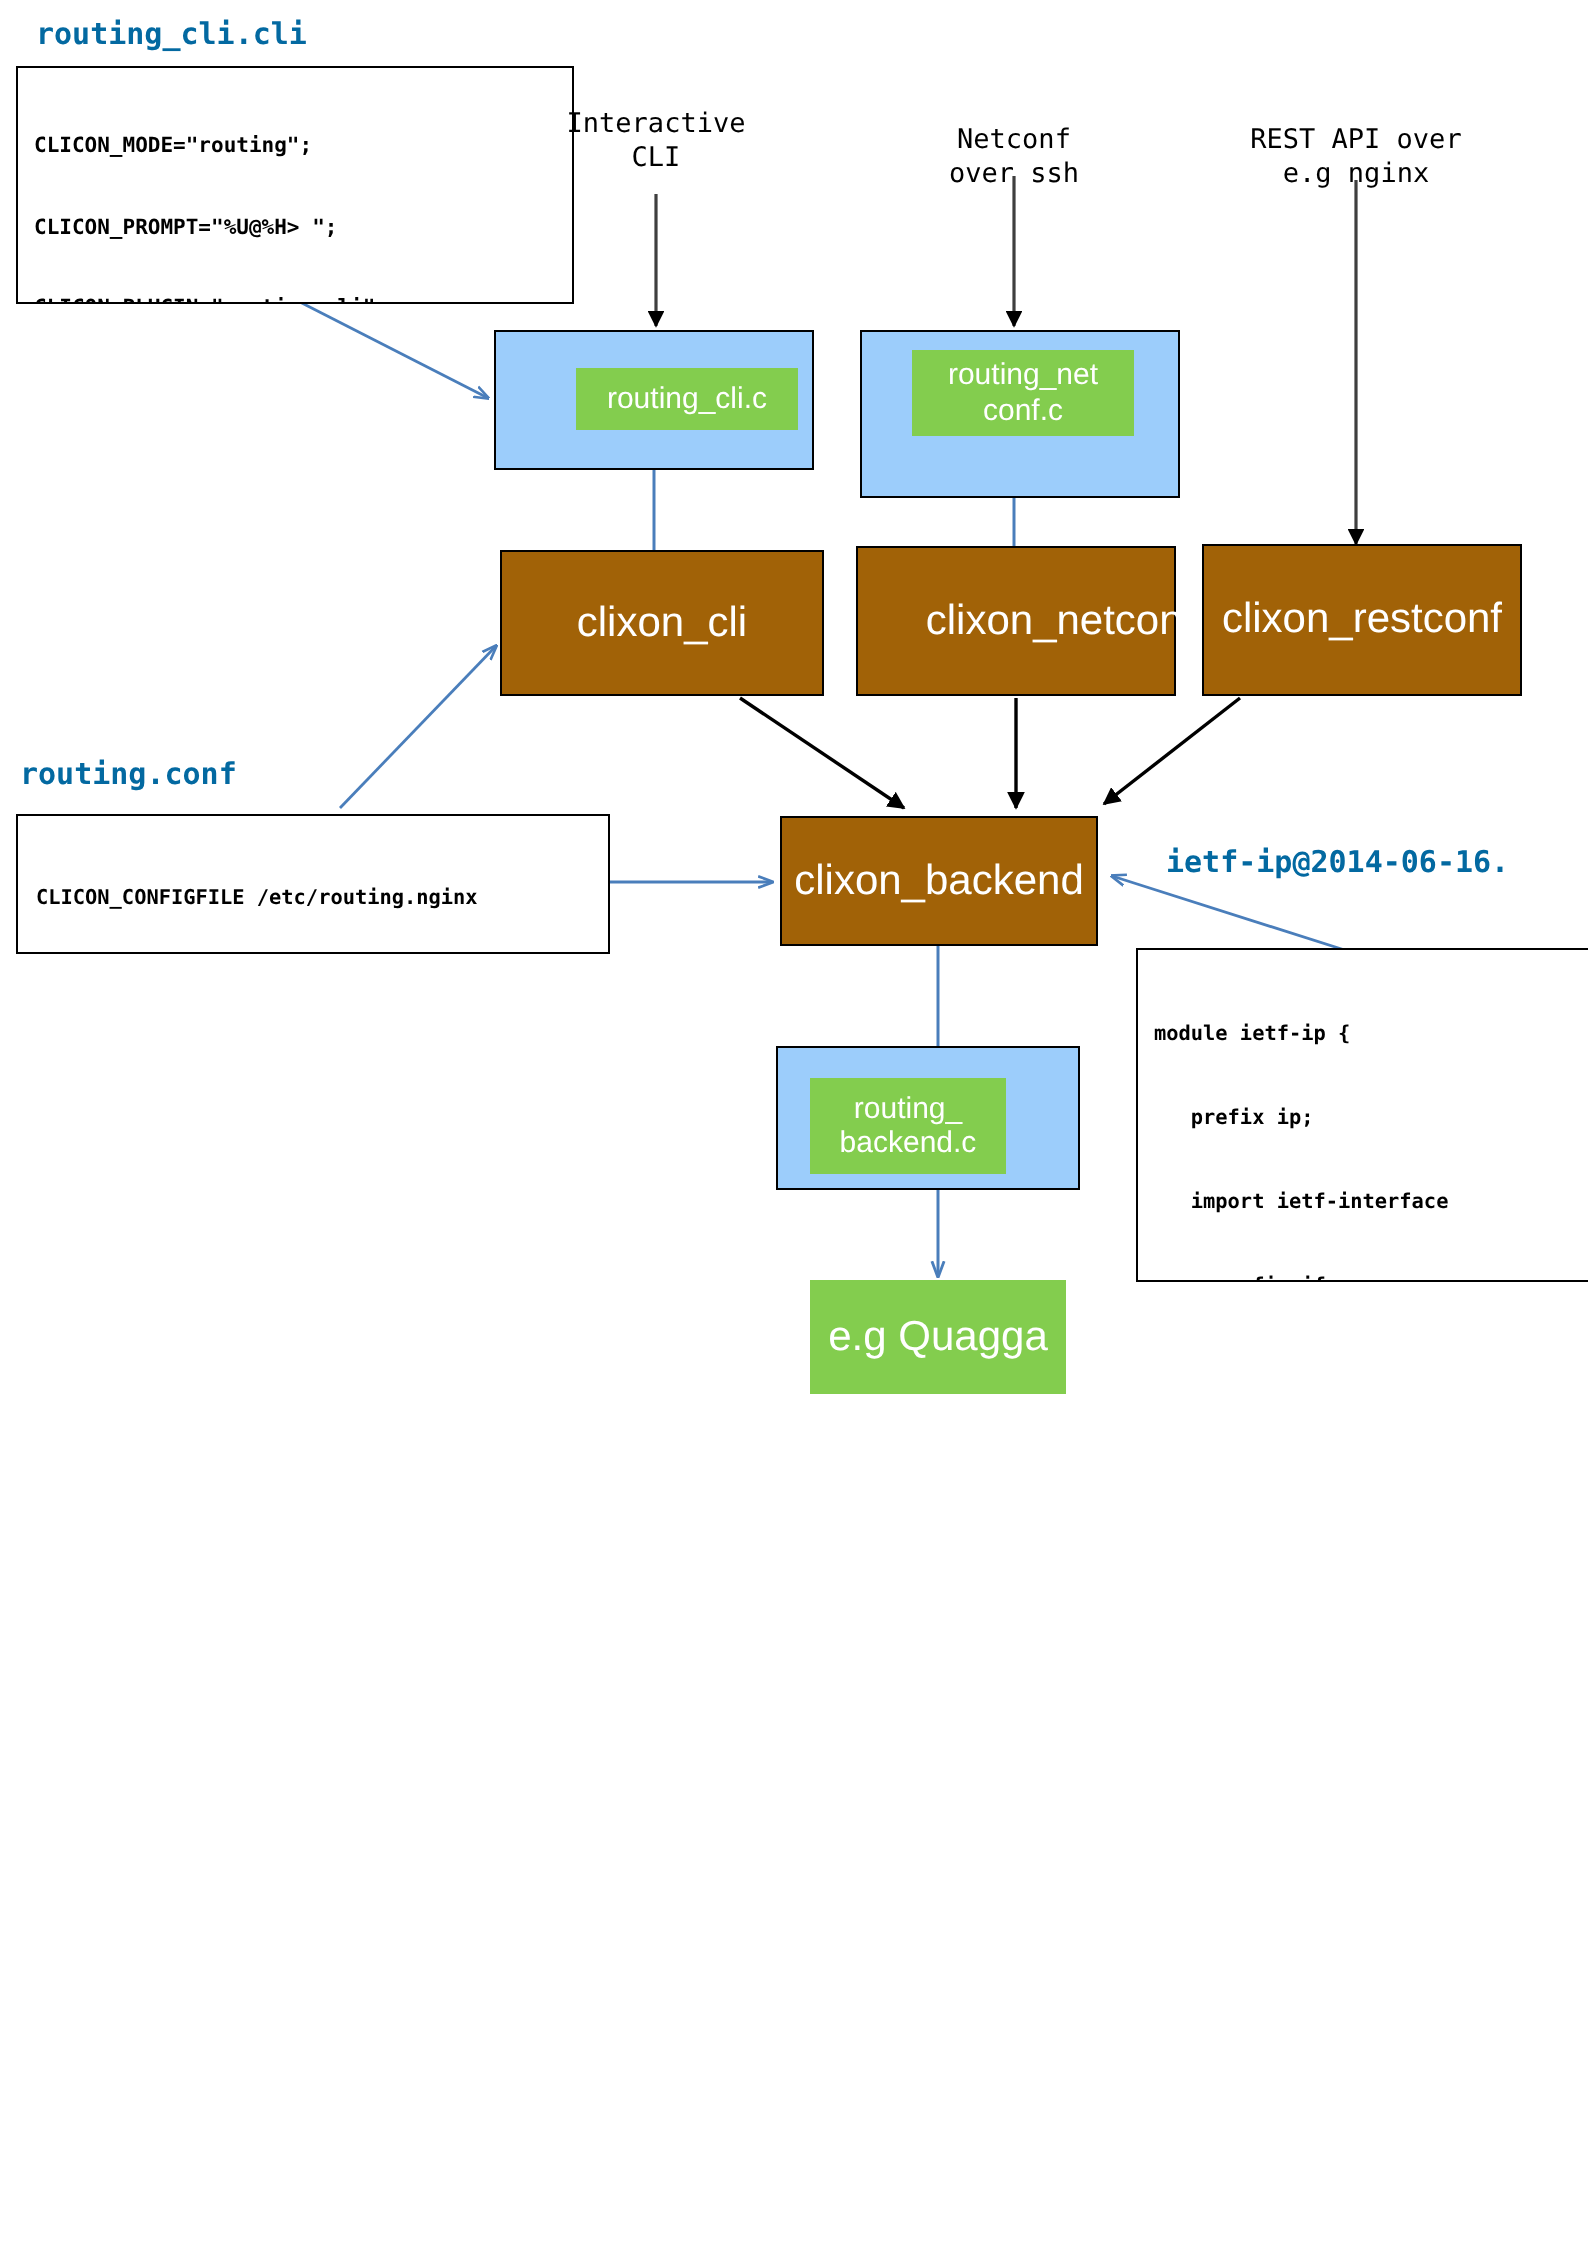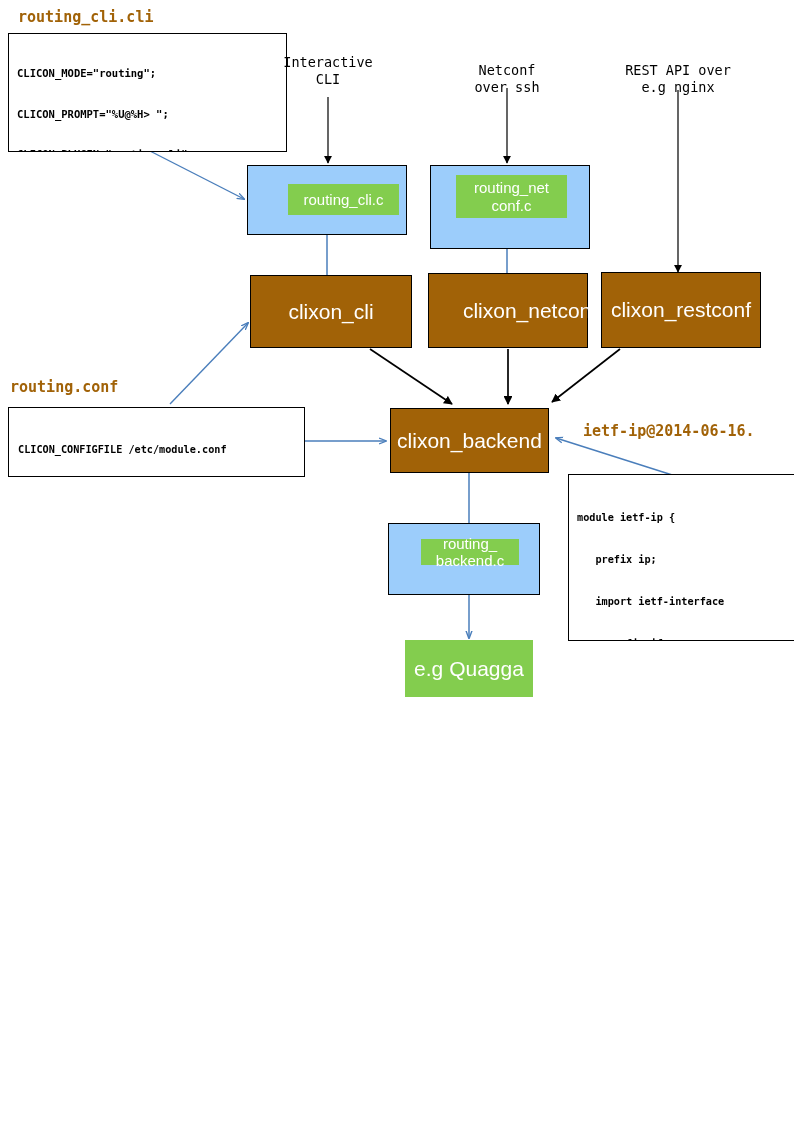--- a/index.html
+++ b/index.html
@@ -45,21 +45,21 @@
     display: block;
     white-space: pre;
   }
 
   
   .filecaption {
     position: absolute;
     font-family: "DejaVu Sans Mono", "Liberation Mono", monospace;
     font-size: 15px;
     font-weight: bold;
-    color: #a16207;
+    color: #0369a1;
     white-space: pre;
   }
 
   
   .annotation {
     position: absolute;
     font-family: "DejaVu Sans Mono", "Liberation Mono", monospace;
     font-size: 13.5px;
     color: #000000;
     text-align: center;
@@ -177,21 +177,21 @@
     <span class="line">CLICON_PROMPT="%U@%H&gt; ";</span>
     <span class="line">CLICON_PLUGIN="routing_cli";</span>
     
     
     
     
     
   </div>
 
   <div class="codebox" style="left:8px; top:407px; width:297px; height:70px; padding:7px 0 0 9px; font-size:10.2px; line-height:14px;">
-    <span class="line">CLICON_CONFIGFILE /etc/module.conf</span>
+    <span class="line">CLICON_CONFIGFILE /etc/routing.nginx</span>
     
     
     
   </div>
 
   <div class="codebox" style="left:568px; top:474px; width:226px; height:167px; padding:8px 0 0 8px; font-size:10.2px; line-height:14px; border-right:none;">
     <span class="line">module ietf-ip {</span>
     <span class="line">   prefix ip;</span>
     <span class="line">   import ietf-interface</span>
     <span class="line">     prefix if;</span>
@@ -216,21 +216,21 @@
   <div class="node plugin-host" style="left:247px; top:165px; width:160px; height:70px;">
     <span class="node plugin" style="left:25px; top:18px; width:111px; height:31px;margin-left:15px;">routing_cli.c</span>
   </div>
 
   <div class="node plugin-host" style="left:430px; top:165px; width:160px; height:84px;">
     <span class="node plugin" style="left:25px; top:9px; width:111px; height:43px;">routing_net
 conf.c</span>
   </div>
 
   <div class="node plugin-host" style="left:388px; top:523px; width:152px; height:72px;">
-    <span class="node plugin" style="left:32px; top:15px; width:98px; height:26px;">routing_
+    <span class="node plugin" style="left:16px; top:15px; width:98px; height:48px;">routing_
 backend.c</span>
   </div>
 
   <div class="node proc" style="left:250px; top:275px; width:162px; height:73px;">clixon_cli</div>
 
   <div class="node proc" style="left:428px; top:273px; width:160px; height:75px;padding-left:44px;">clixon_netconf</div>
 
   <div class="node proc" style="left:601px; top:272px; width:160px; height:76px;">clixon_restconf</div>
 
   <div class="node proc" style="left:390px; top:408px; width:159px; height:65px;">clixon_backend</div>

